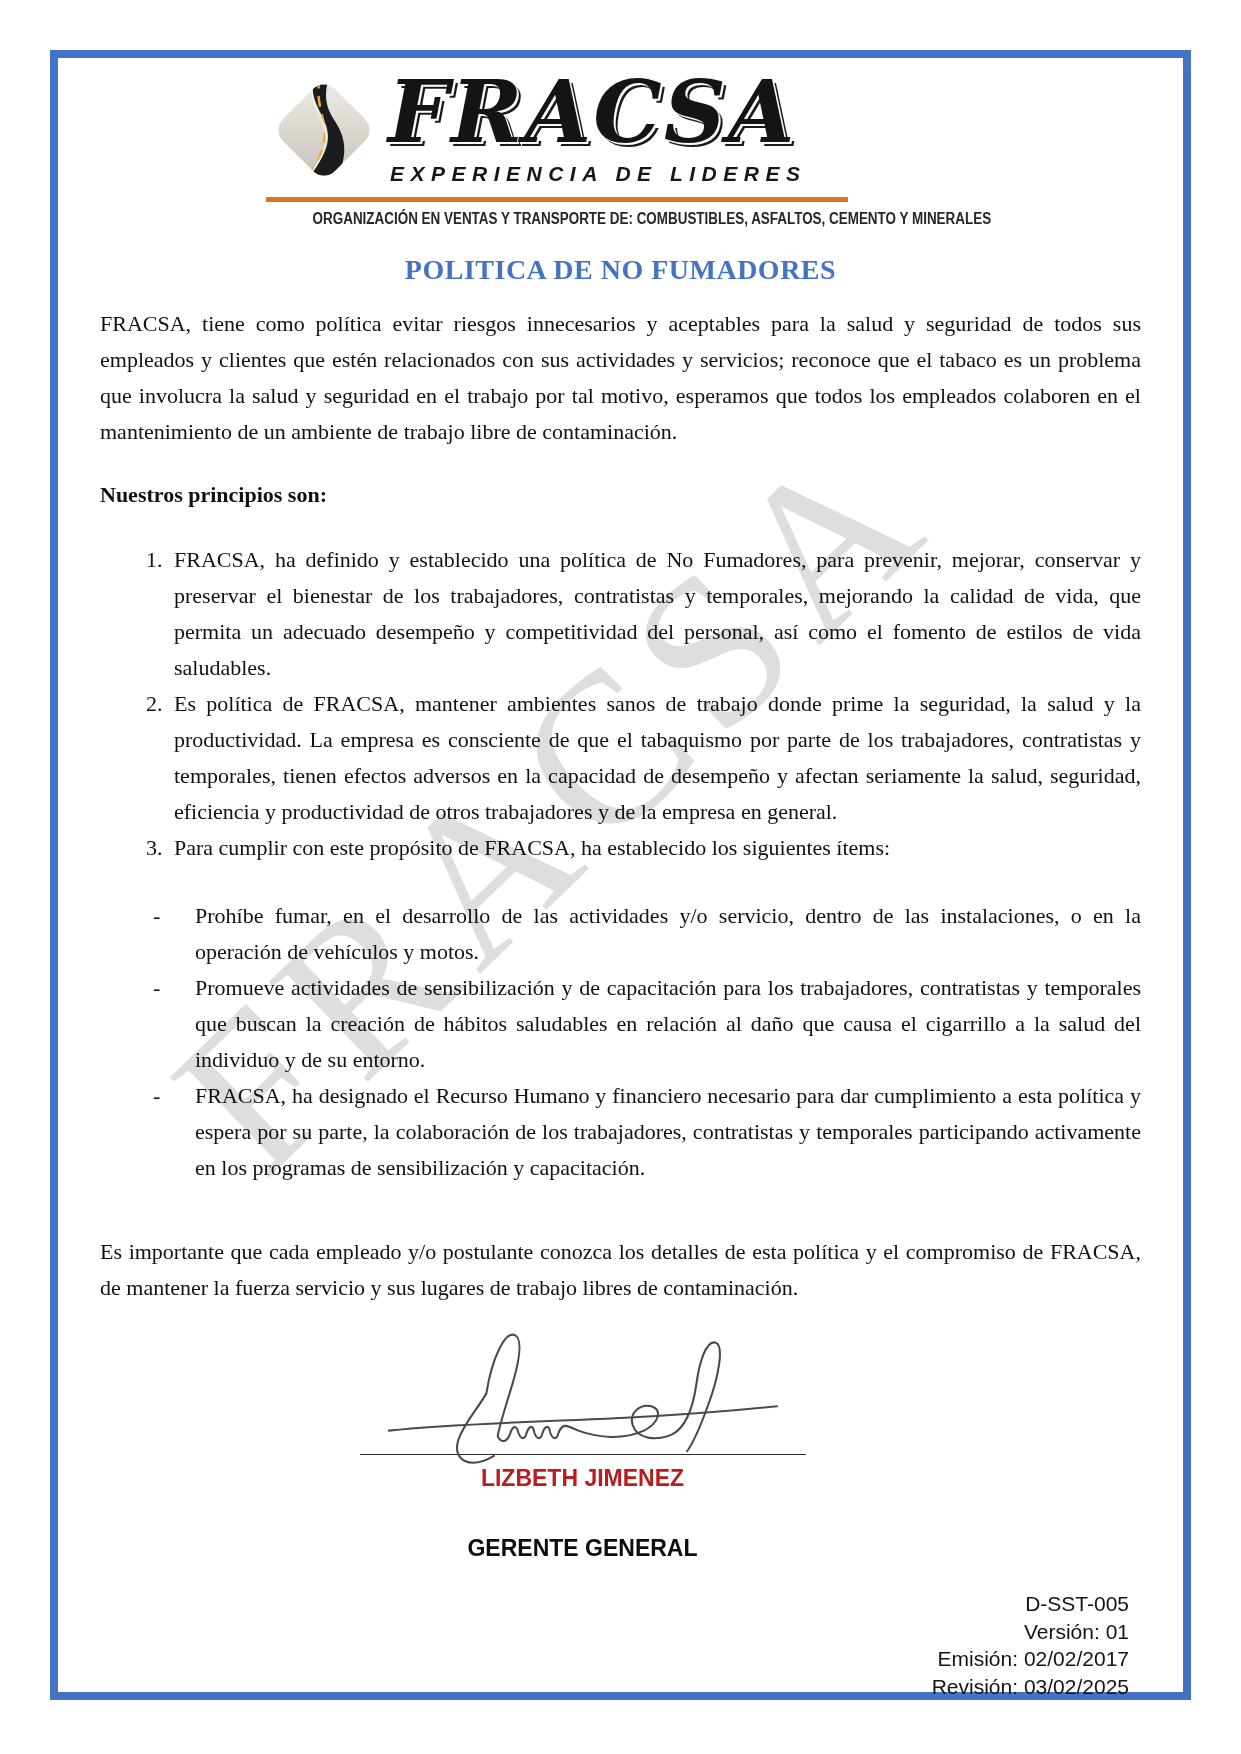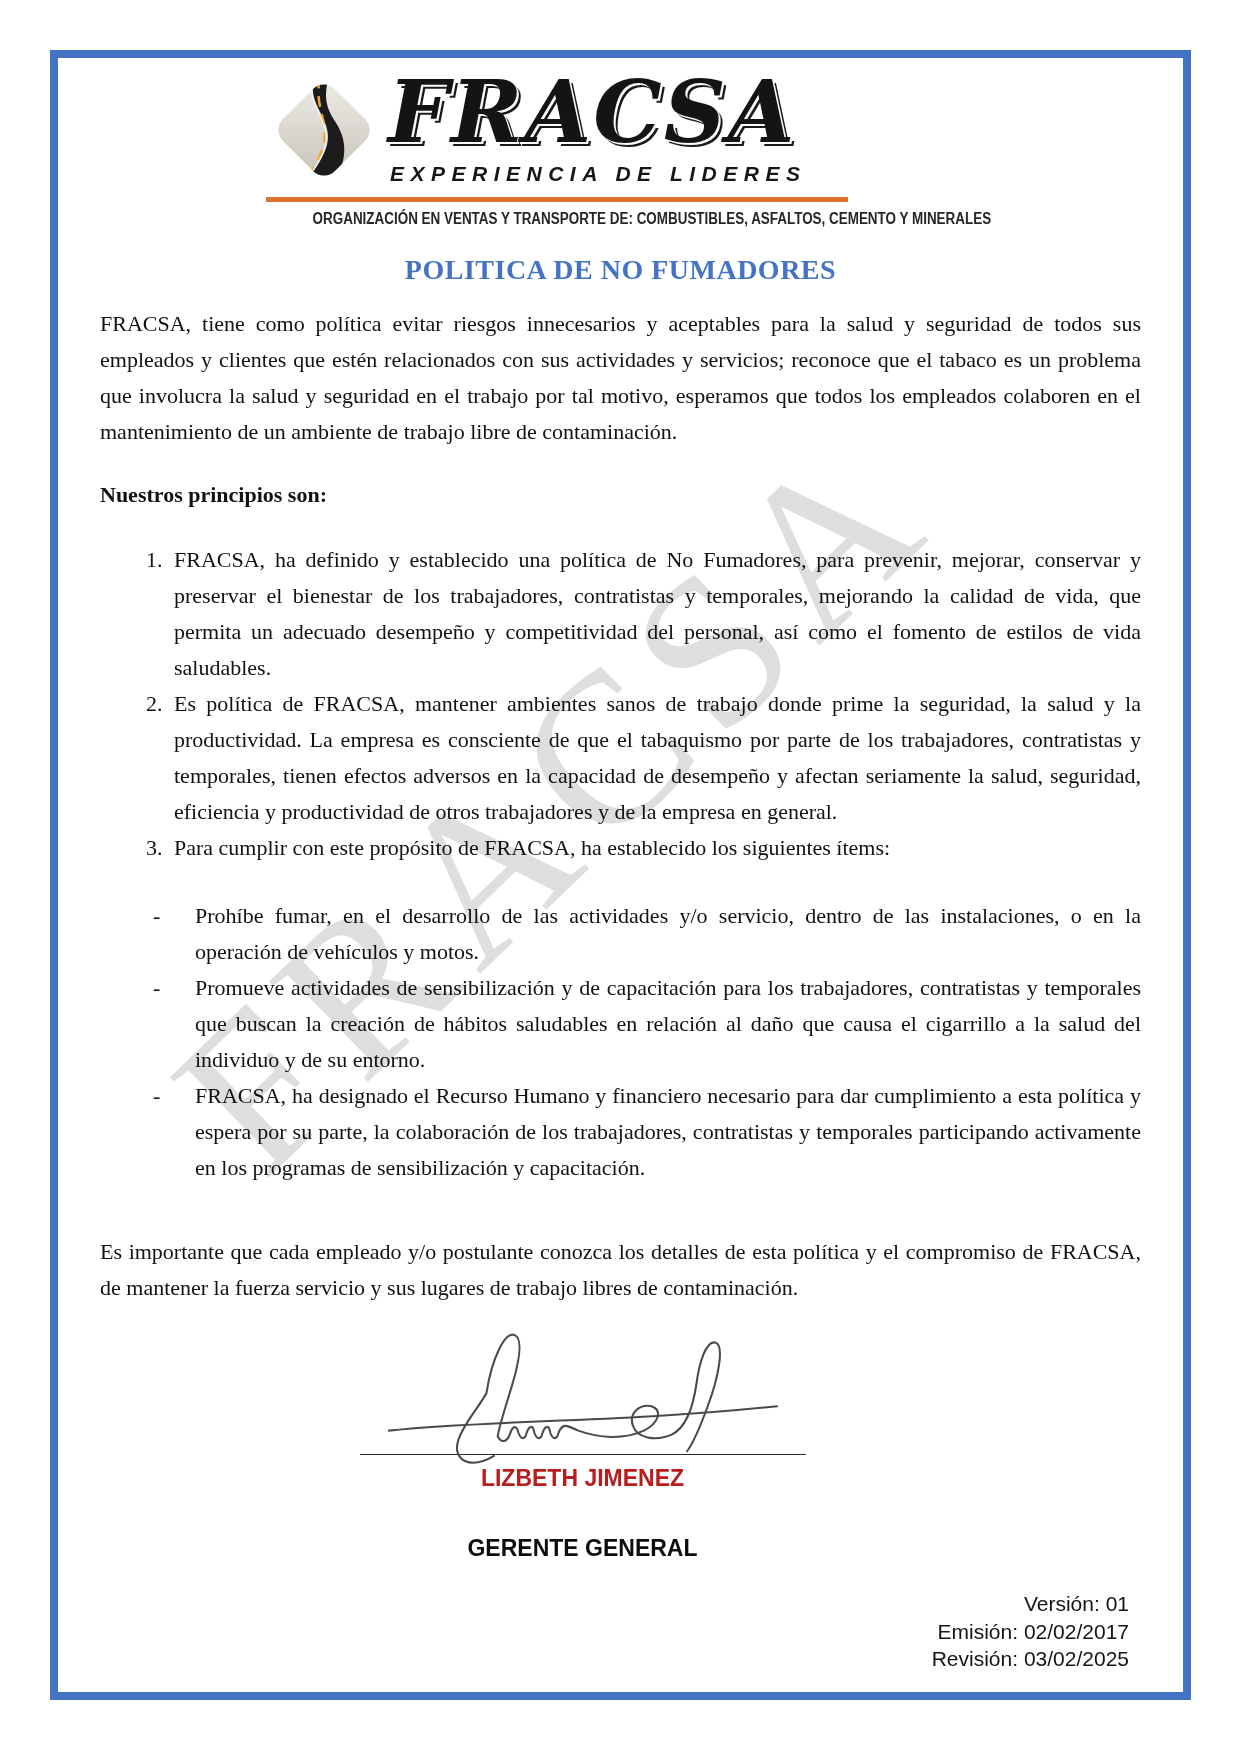--- a/index.html
+++ b/index.html
@@ -151,20 +151,21 @@
             <path d="M120,145 C95,160 75,150 82,128 C88,110 102,96 112,78 C118,40 132,12 142,16 C152,20 146,48 138,74 C132,94 126,112 124,124 C128,132 134,130 137,122 C140,112 144,112 146,120 C149,128 153,128 155,120 C158,112 162,112 163,120 C166,128 170,128 172,120 C175,112 179,112 180,120 C183,128 187,128 189,120 C194,108 200,114 210,118 C232,126 258,128 280,118 C296,110 300,96 288,92 C276,89 264,99 268,112 C272,126 292,130 310,122 C324,115 332,96 336,68 C339,46 346,22 356,24 C366,26 360,60 348,92 C340,114 332,132 326,140"></path>
             <path d="M8,118 C120,106 250,110 422,92"></path>
           </g>
         </svg>
         <div class="signature-rule"></div>
         <div class="signer-name">LIZBETH JIMENEZ</div>
         <div class="signer-title">GERENTE GENERAL</div>
       </div>
 
       <div class="doc-meta">
+        <div>D-SST-005</div>
         <div>Versión: 01</div>
         <div>Emisión: 02/02/2017</div>
         <div>Revisión: 03/02/2025</div>
       </div>
 
     </div>
   </div>
 </div>
 
 </body></html>

